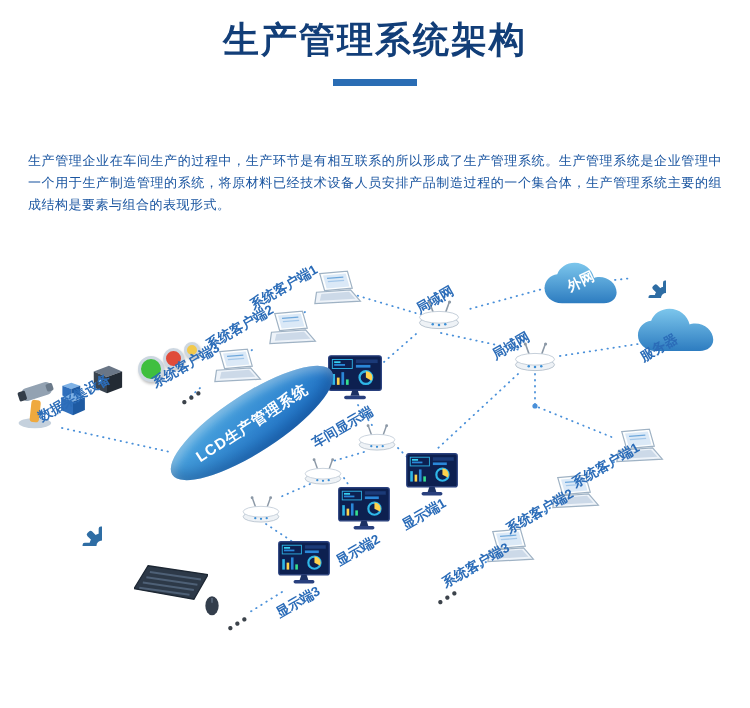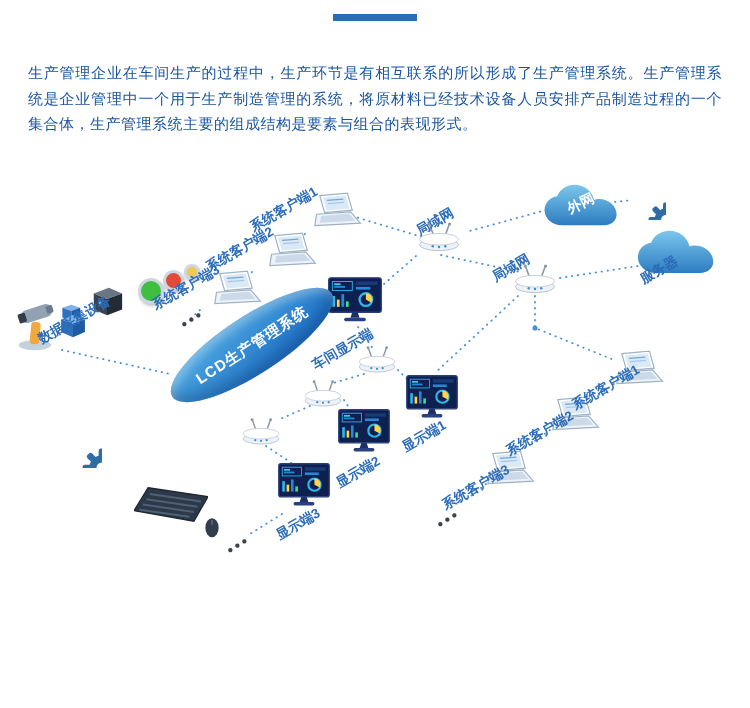--- a/index.html
+++ b/index.html
@@ -3,22 +3,22 @@
 <meta charset="utf-8">
 <style>
   html,body{margin:0;padding:0;background:#ffffff;}
   body{width:750px;font-family:"Liberation Sans","DejaVu Sans",sans-serif;}
   .page{position:relative;width:750px;height:708px;background:#fff;overflow:hidden;}
 
   h1{margin:0;padding-top:16px;text-align:center;font-size:36px;font-weight:800;
      color:var(--title,#123e78);letter-spacing:2px;}
   .underline{width:84px;height:7px;background:var(--accent,#2a6db4);margin:14px auto 0;}
 
-  .intro{margin:40px 28px 0;font-size:15px;line-height:1.7;color:var(--paragraph,#1a55a0);
-         text-align:justify;letter-spacing:.5px;font-family:Liberation Serif, serif;}
+  .intro{margin:64px 28px 0;font-size:13px;line-height:1.7;color:var(--paragraph,#1a55a0);
+         text-align:justify;letter-spacing:.5px;}
 
   .diagram{position:relative;width:750px;height:403px;margin-top:34px;}
   .wires{position:absolute;left:0;top:0;width:750px;height:403px;}
   .wires path{fill:none;stroke:var(--line,#4a90d9);stroke-width:1.8;
               stroke-dasharray:.5 5.5;stroke-linecap:round;}
 
   .node{position:absolute;line-height:0;}
   .ic{display:block;}
   .lbl{position:absolute;white-space:nowrap;font-weight:bold;font-size:13.5px;
        color:var(--label,#2b6cb8);transform:rotate(-30deg);transform-origin:0 100%;z-index:6;}
@@ -40,20 +40,21 @@
        box-shadow:1px 2px 3px rgba(0,0,0,.25);z-index:3;}
 
   .stop-a{stop-color:var(--cloud_top,#7cc6ec);}
   .stop-b{stop-color:var(--cloud_bottom,#2d7cc0);}
 </style>
 </head>
 <body>
 
 <div class="page">
 
+  <h1>生产管理系统架构</h1>
   <div class="underline"></div>
 
   <p class="intro">生产管理企业在车间生产的过程中，生产环节是有相互联系的所以形成了生产管理系统。生产管理系统是企业管理中一个用于生产制造管理的系统，将原材料已经技术设备人员安排产品制造过程的一个集合体，生产管理系统主要的组成结构是要素与组合的表现形式。</p>
 
   <div class="diagram">
 
     <svg width="0" height="0" style="position:absolute" aria-hidden="true">
       <defs>
         <linearGradient id="cloudGrad" x1="0" y1="0" x2="0" y2="1">
           <stop offset="0" class="stop-a"></stop>

